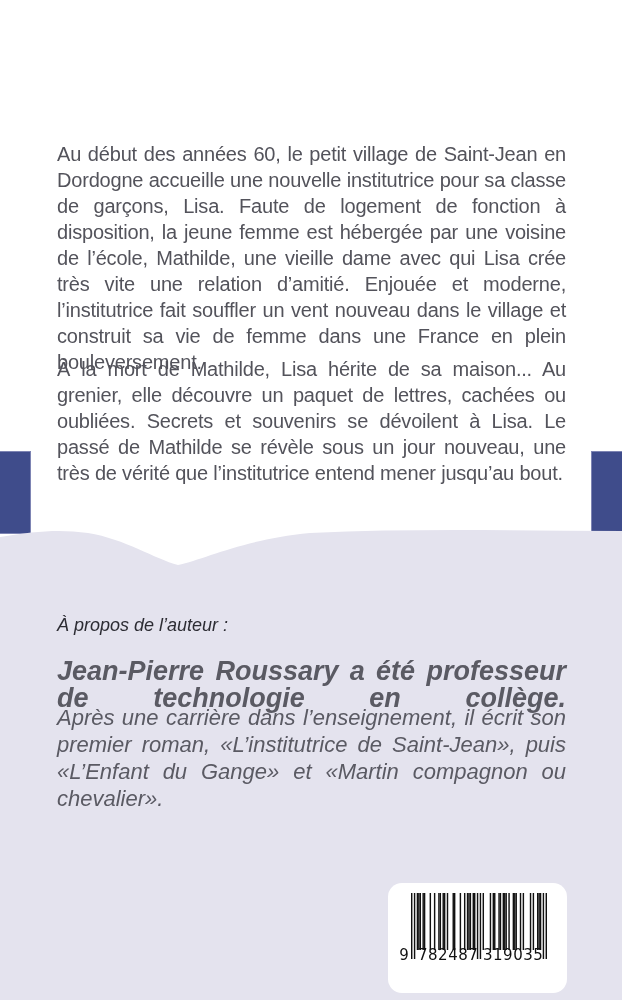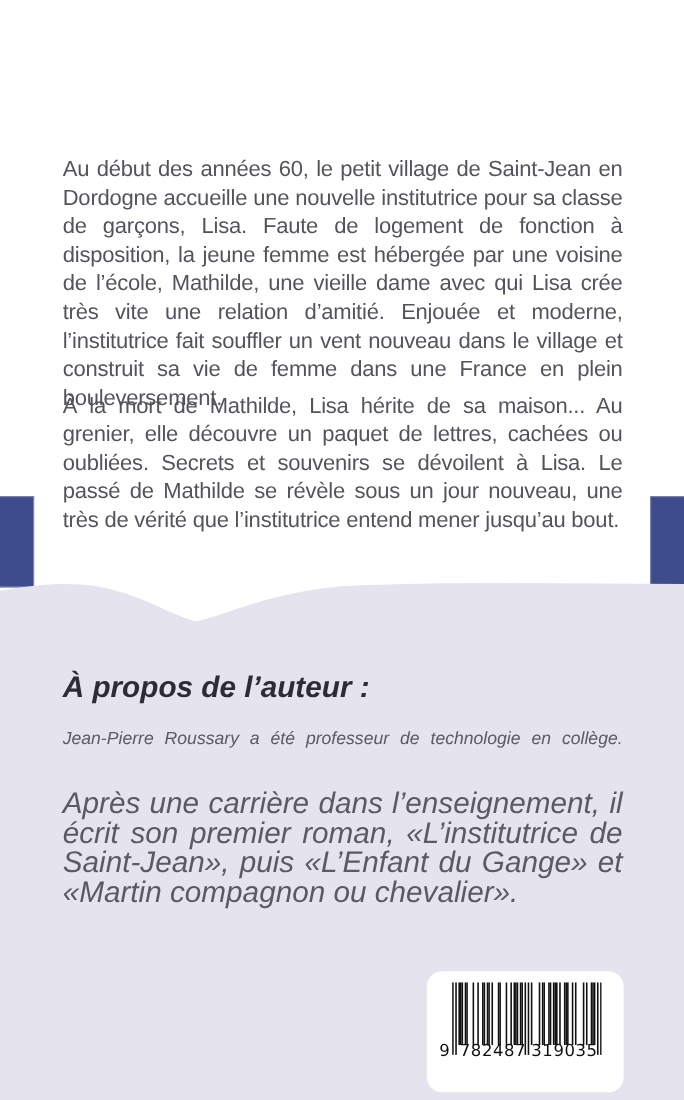--- a/index.html
+++ b/index.html
@@ -35,39 +35,39 @@
     position:absolute;left:0;top:528px;width:622px;height:46px;display:block;
   }
   .panel-body{
     position:absolute;left:0;top:572px;width:622px;height:428px;
     background:#e4e3ee;
   }
   
   .about-heading{
     position:absolute;left:57px;top:612px;width:509px;
     color:#2c2c33;
-    font-size:27px;line-height:27px;
-    font-weight:bold;font-style:italic;
+    font-size:18px;line-height:27px;
+    font-weight:normal;font-style:italic;
   }
   .about-line1{
     position:absolute;left:57px;top:658px;width:509px;
     color:#5a5a63;
-    font-size:16px;line-height:27px;
+    font-size:27px;line-height:27px;
     font-style:italic;
     text-align:justify;
     text-align-last:justify;
     word-spacing:-1.5px;
+    font-weight:bold;
   }
   .about-para{
     position:absolute;left:57px;top:704px;width:509px;
     color:#5a5a63;
-    font-size:27px;line-height:27px;
+    font-size:22px;line-height:27px;
     font-style:italic;
     text-align:justify;
-    margin-top:13px;
   }
   
   .price{
     position:absolute;left:388px;top:858px;width:180px;
     color:#111111;
     font-size:16px;line-height:20px;
     text-align:center;
   }
   .barcode-box{
     position:absolute;left:388px;top:883px;width:179px;height:110px;

